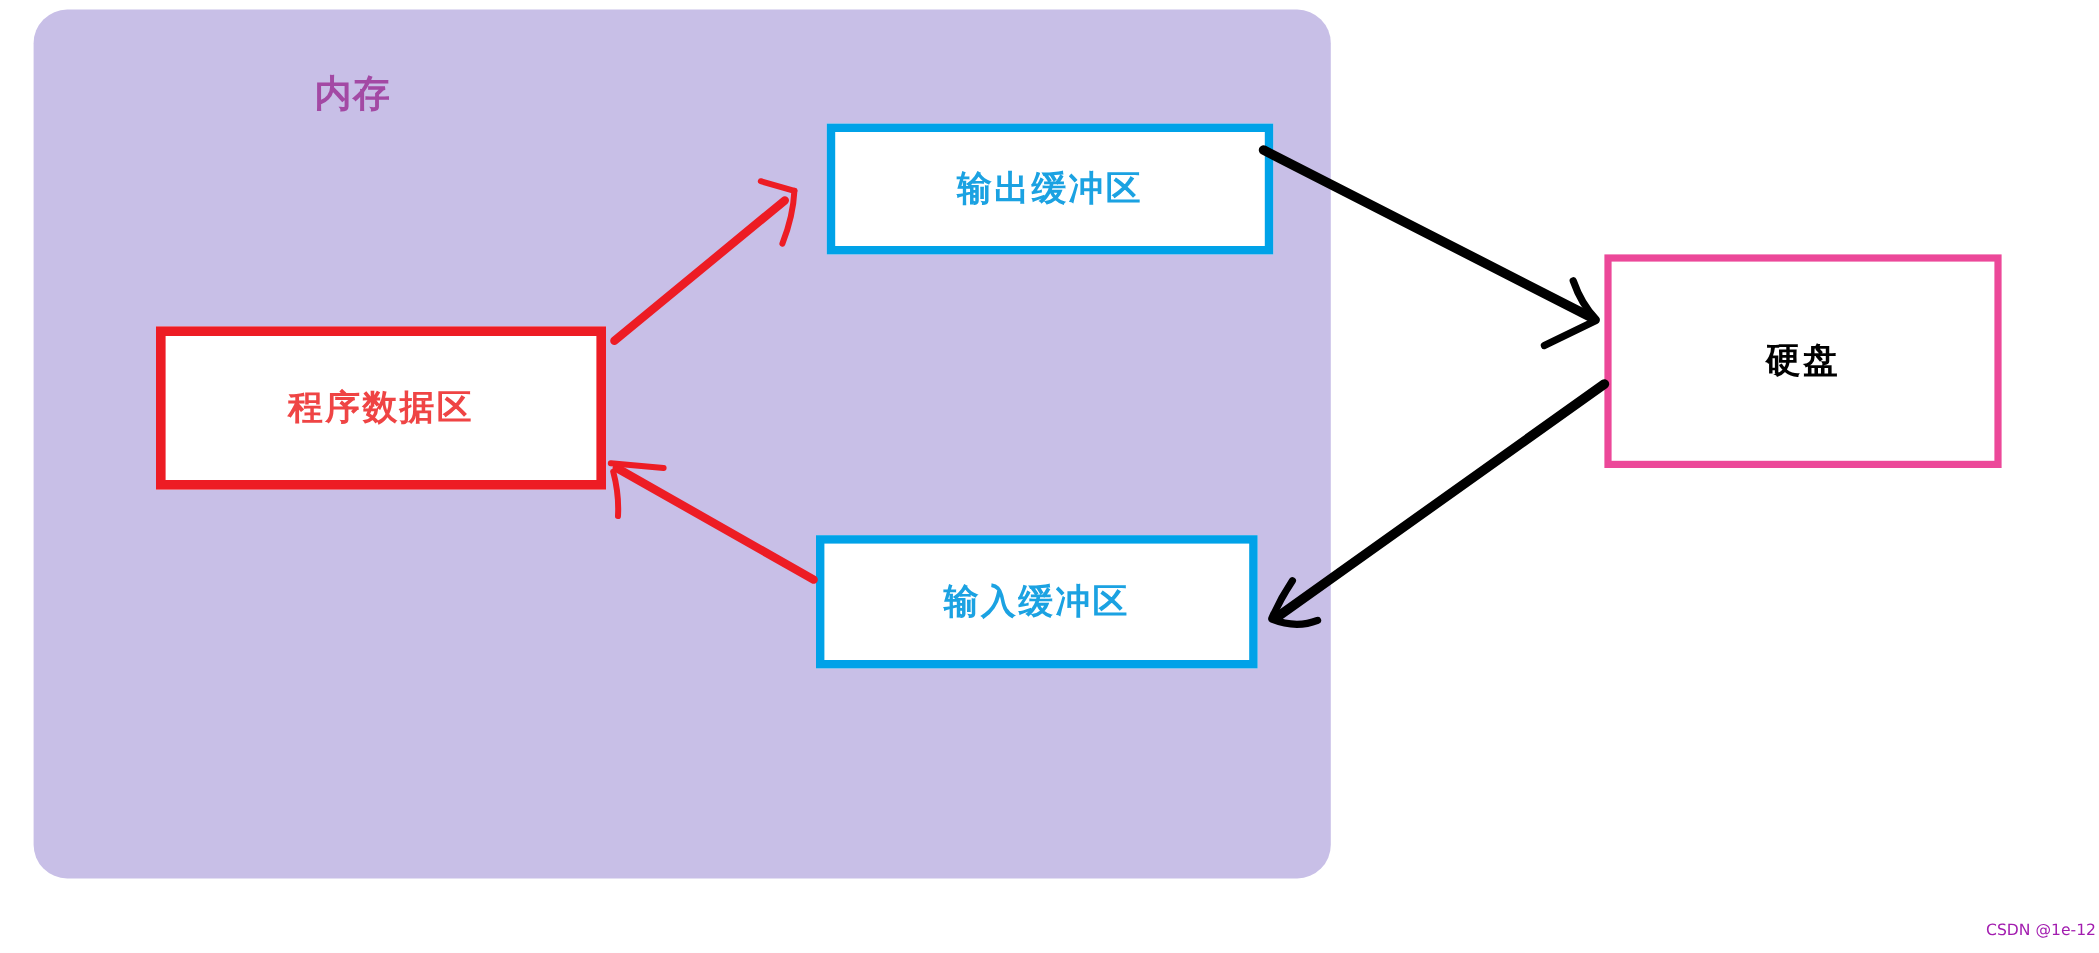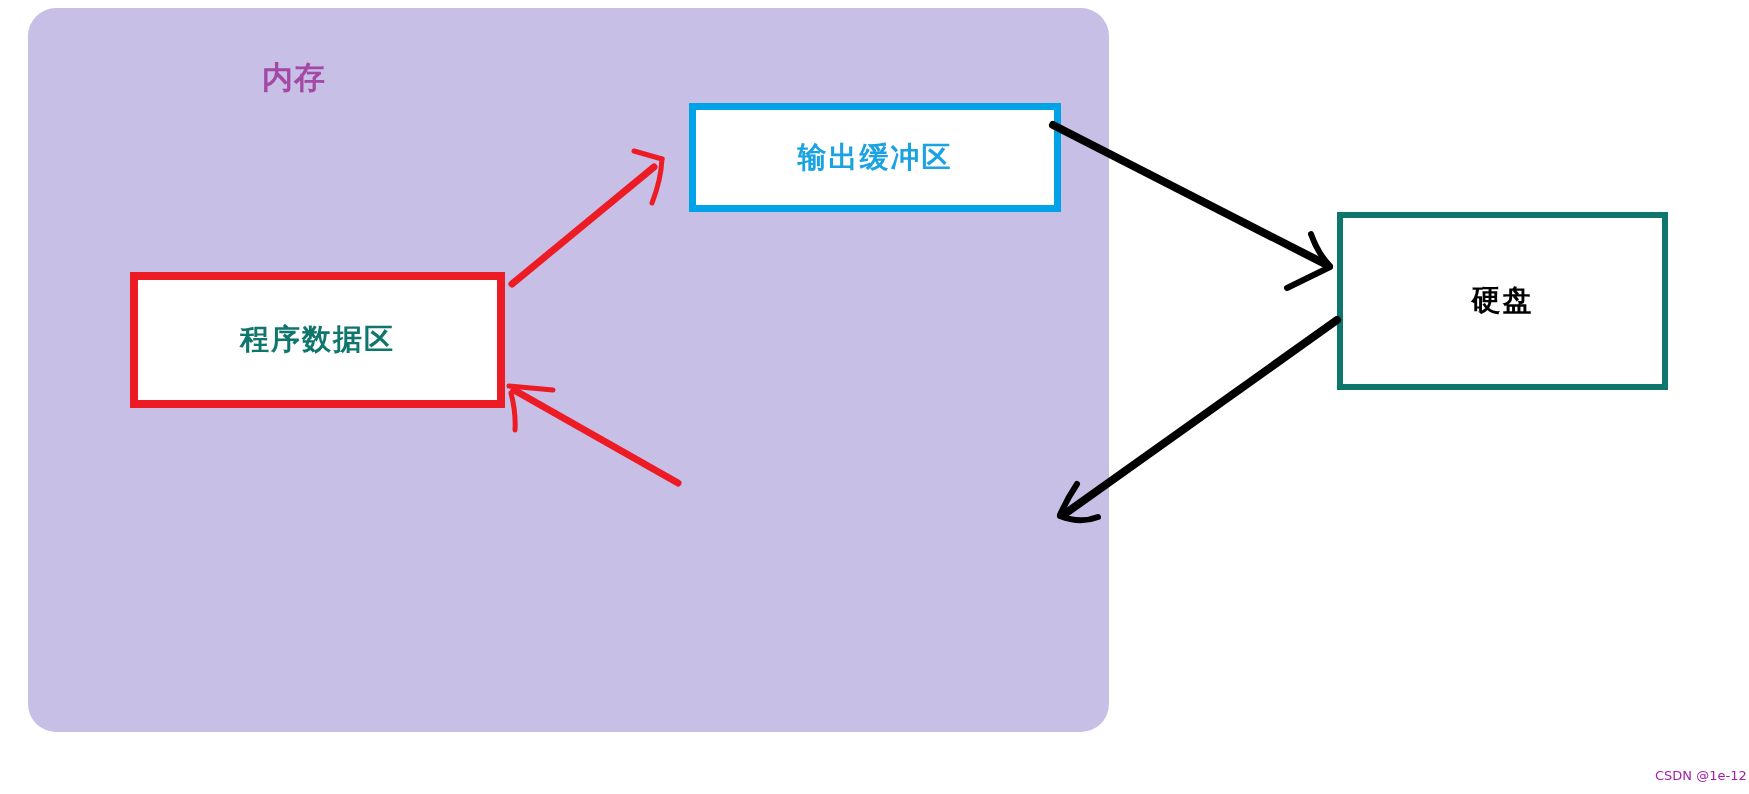--- a/index.html
+++ b/index.html
@@ -44,24 +44,24 @@
     font-size: 29px;
     box-sizing: border-box;
     letter-spacing: 2px;
   }
   .node.blue {
     border: 7px solid #00a2e8;
     color: #1ba2e2;
   }
   .node.red {
     border: 8px solid #ed1c24;
-    color: #0f766e;
+    color: #ef4444;
   }
   .node.black {
-    border: 6px solid #0f766e;
+    border: 6px solid #ec4899;
     color: #000000;
   }
   #output-buffer-box { left: 665px; top: 103px; width: 372px; height: 109px; margin-left: 24px; }
   #program-data-box  { left: 130px; top: 272px; width: 375px; height: 136px; }
   #input-buffer-box  { left: 680px; top: 446px; width: 368px; height: 111px; }
   #hard-disk-box     { left: 1337px; top: 212px; width: 331px; height: 178px; }
   .arrow-layer {
     position: absolute;
     left: 0; top: 0;
     width: 1749px;
@@ -87,20 +87,23 @@
   <div class="memory-label">内存</div>
 
   <div class="node blue" id="output-buffer-box">
     <span>输出缓冲区</span>
   </div>
 
   <div class="node red" id="program-data-box">
     <span>程序数据区</span>
   </div>
 
+  <div class="node blue" id="input-buffer-box">
+    <span>输入缓冲区</span>
+  </div>
 
   <div class="node black" id="hard-disk-box">
     <span>硬盘</span>
   </div>
 
   <svg class="arrow-layer" viewBox="0 0 1749 794" xmlns="http://www.w3.org/2000/svg">
 
     <g stroke="#ed1c24" fill="none" stroke-linecap="round" stroke-linejoin="round">
       <path d="M 512 284 L 654 167" stroke-width="7"></path>
       <path d="M 634 151 L 662 159" stroke-width="5"></path>

